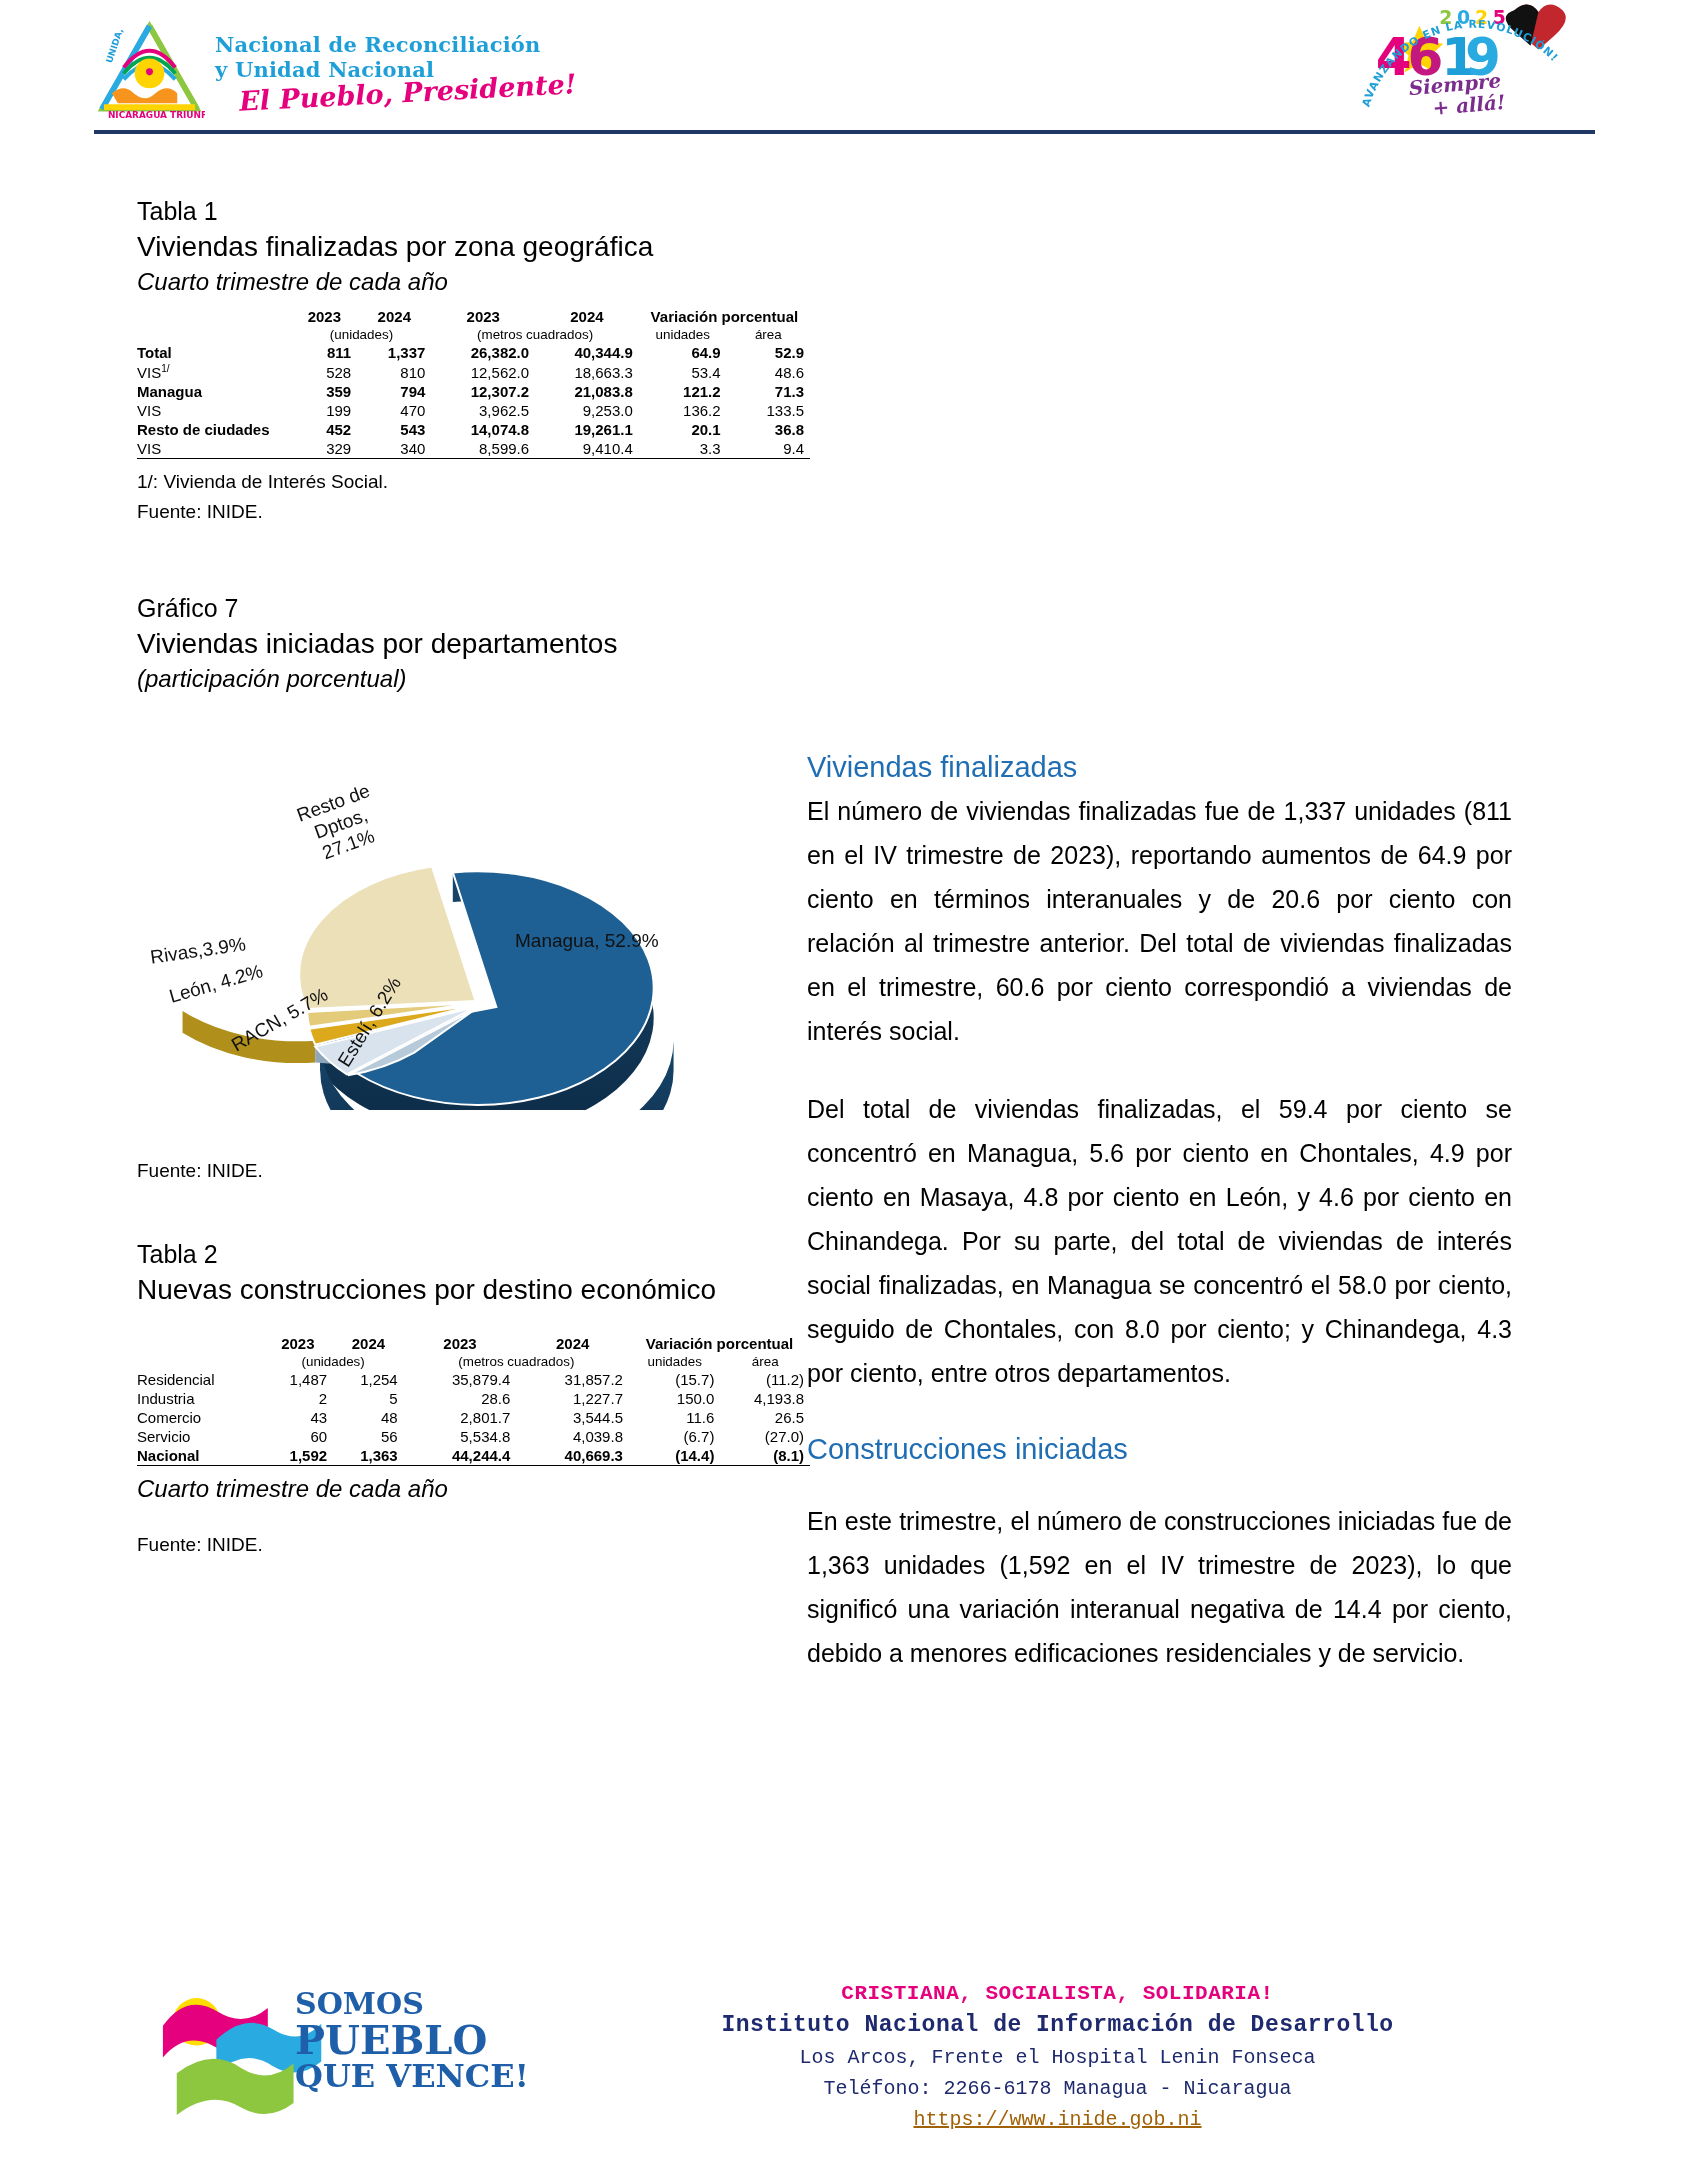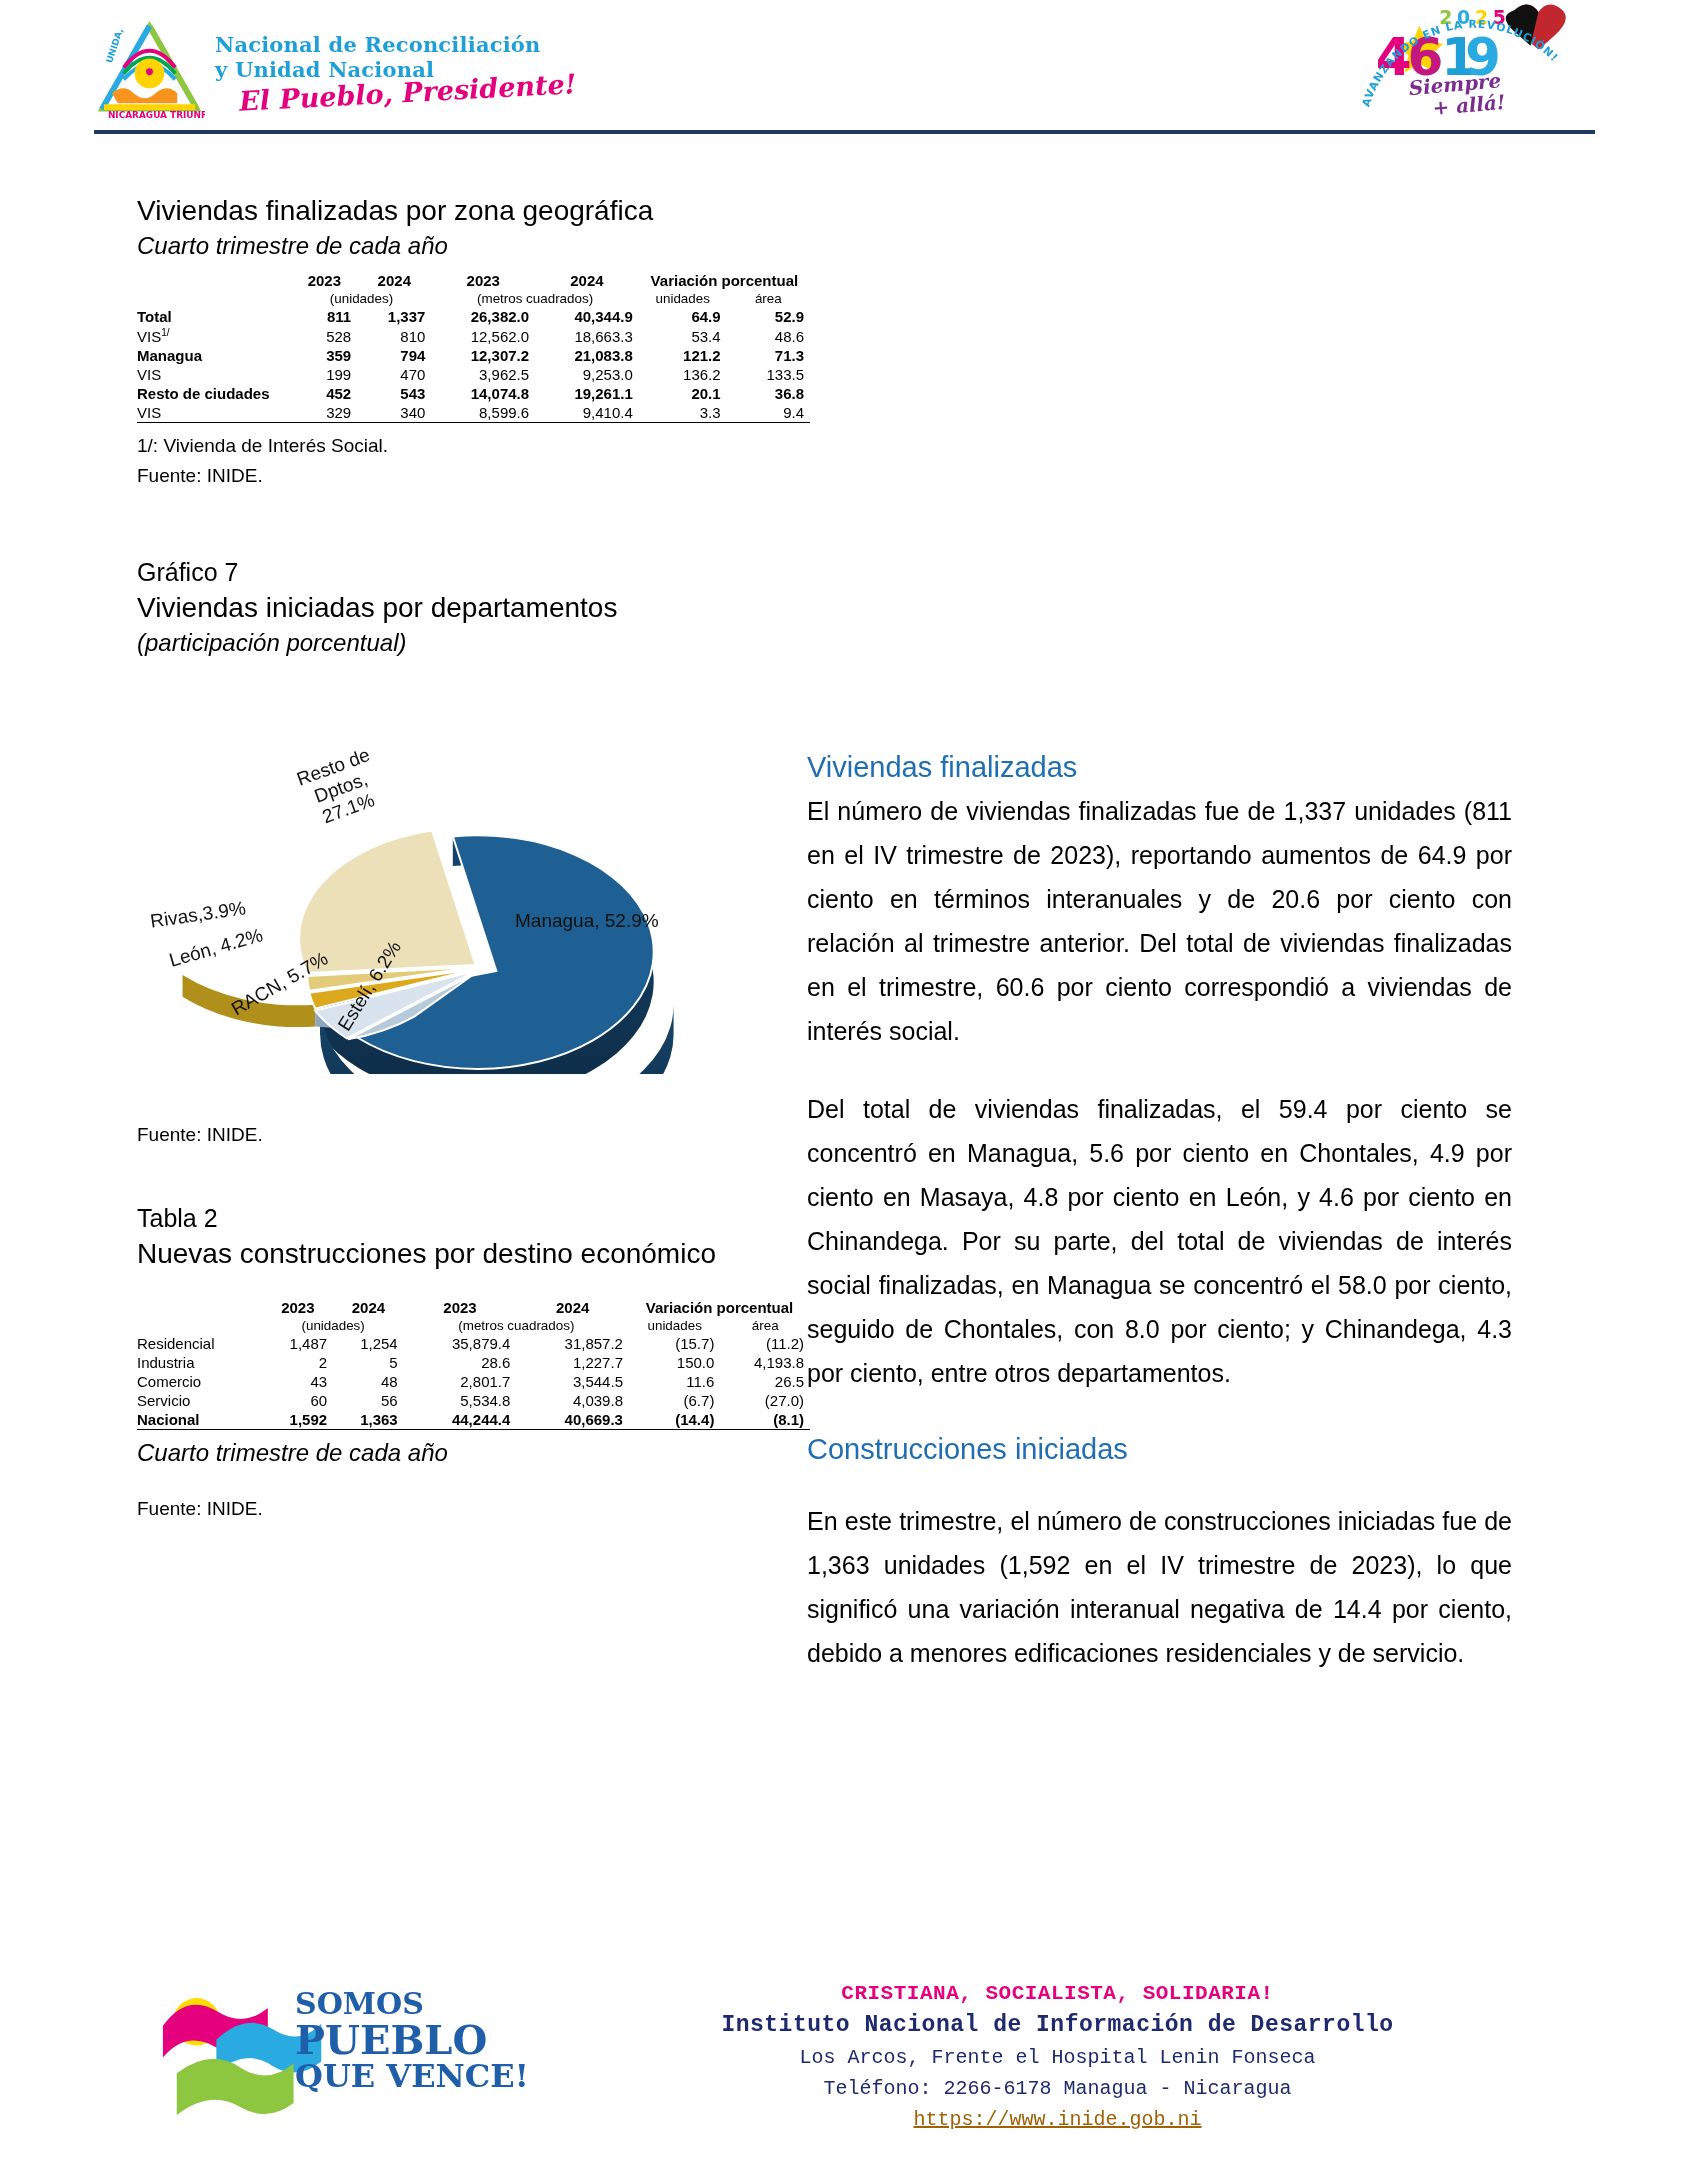--- a/index.html
+++ b/index.html
@@ -240,20 +240,21 @@
       </text>
     </svg>
   </div>
 
   <div class="header-rule"></div>
 </div>
 
 <div class="left-col">
 
   <div>
+    <div class="blk-title">Tabla 1</div>
     <div class="blk-title big">Viviendas finalizadas por zona geográfica</div>
     <div class="blk-sub">Cuarto trimestre de cada año</div>
 
     <div class="tbl1-wrap">
       <table class="dtable" id="tbl1">
         <thead>
           <tr class="rule-top">
             <th class="lbl" style="width:158px"></th>
             <th class="hdr-year" style="width:75px">2023</th>
             <th class="hdr-year" style="width:83px">2024</th>
@@ -365,21 +366,21 @@
         <path d="M 362 298 L 233 365 A 170 112 0 0 0 300 342 Z" fill="#b7cada" stroke="#ffffff" stroke-width="2"></path>
       </svg>
 
       <div class="pie-label" style="left:186px; top:77px; transform:rotate(-20deg); text-align:center;">Resto de
 Dptos,
 27.1%</div>
       <div class="pie-label" style="left:33px; top:226px; transform:rotate(-8deg);">Rivas,3.9%</div>
       <div class="pie-label" style="left:51px; top:259px; transform:rotate(-16deg);">León, 4.2%</div>
       <div class="pie-label" style="left:109px; top:295px; transform:rotate(-30deg);">RACN, 5.7%</div>
       <div class="pie-label" style="left:202px; top:297px; transform:rotate(-58deg);">Estelí, 6.2%</div>
-      <div class="pie-label" style="left:398px; top:232px;text-align:center;">Managua, 52.9%</div>
+      <div class="pie-label" style="left:398px; top:216px;text-align:center;">Managua, 52.9%</div>
     </div>
 
     <div class="note" style="margin-top:46px">Fuente: INIDE.</div>
   </div>
 
   <div style="margin-top:50px">
     <div class="blk-title">Tabla 2</div>
     <div class="blk-title big">Nuevas construcciones por destino económico</div>
 
     <div style="margin-top:26px">

